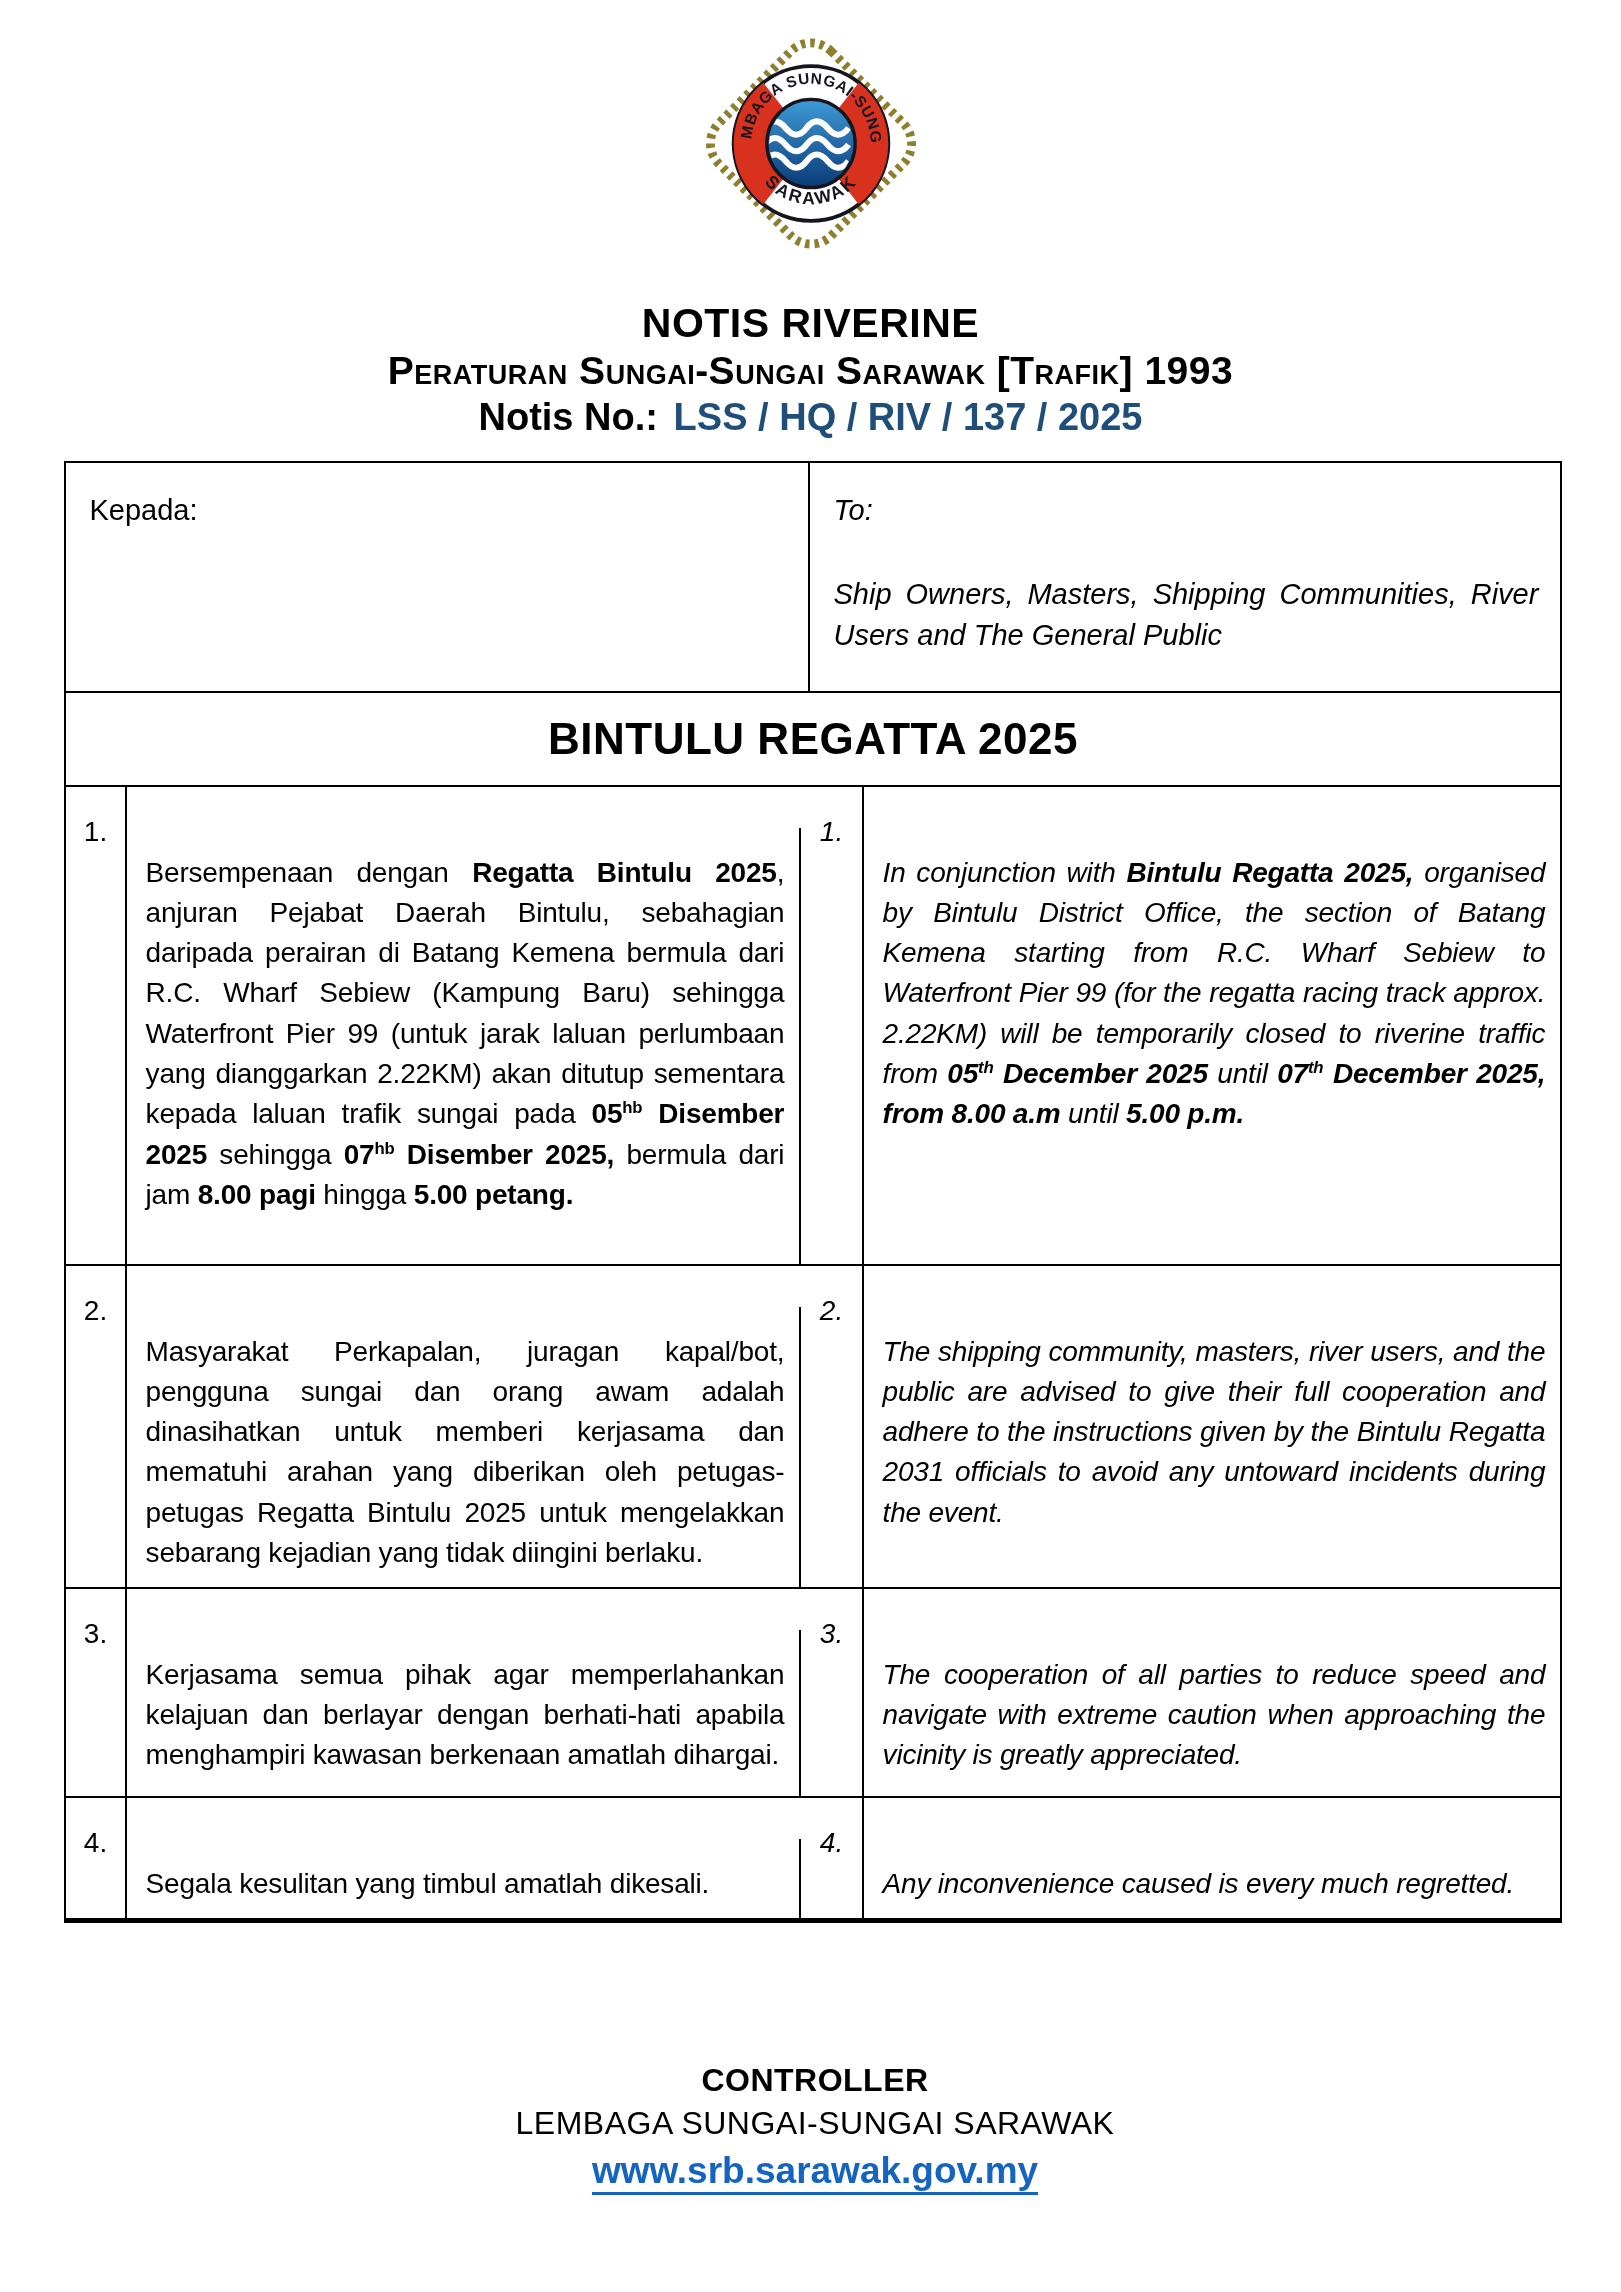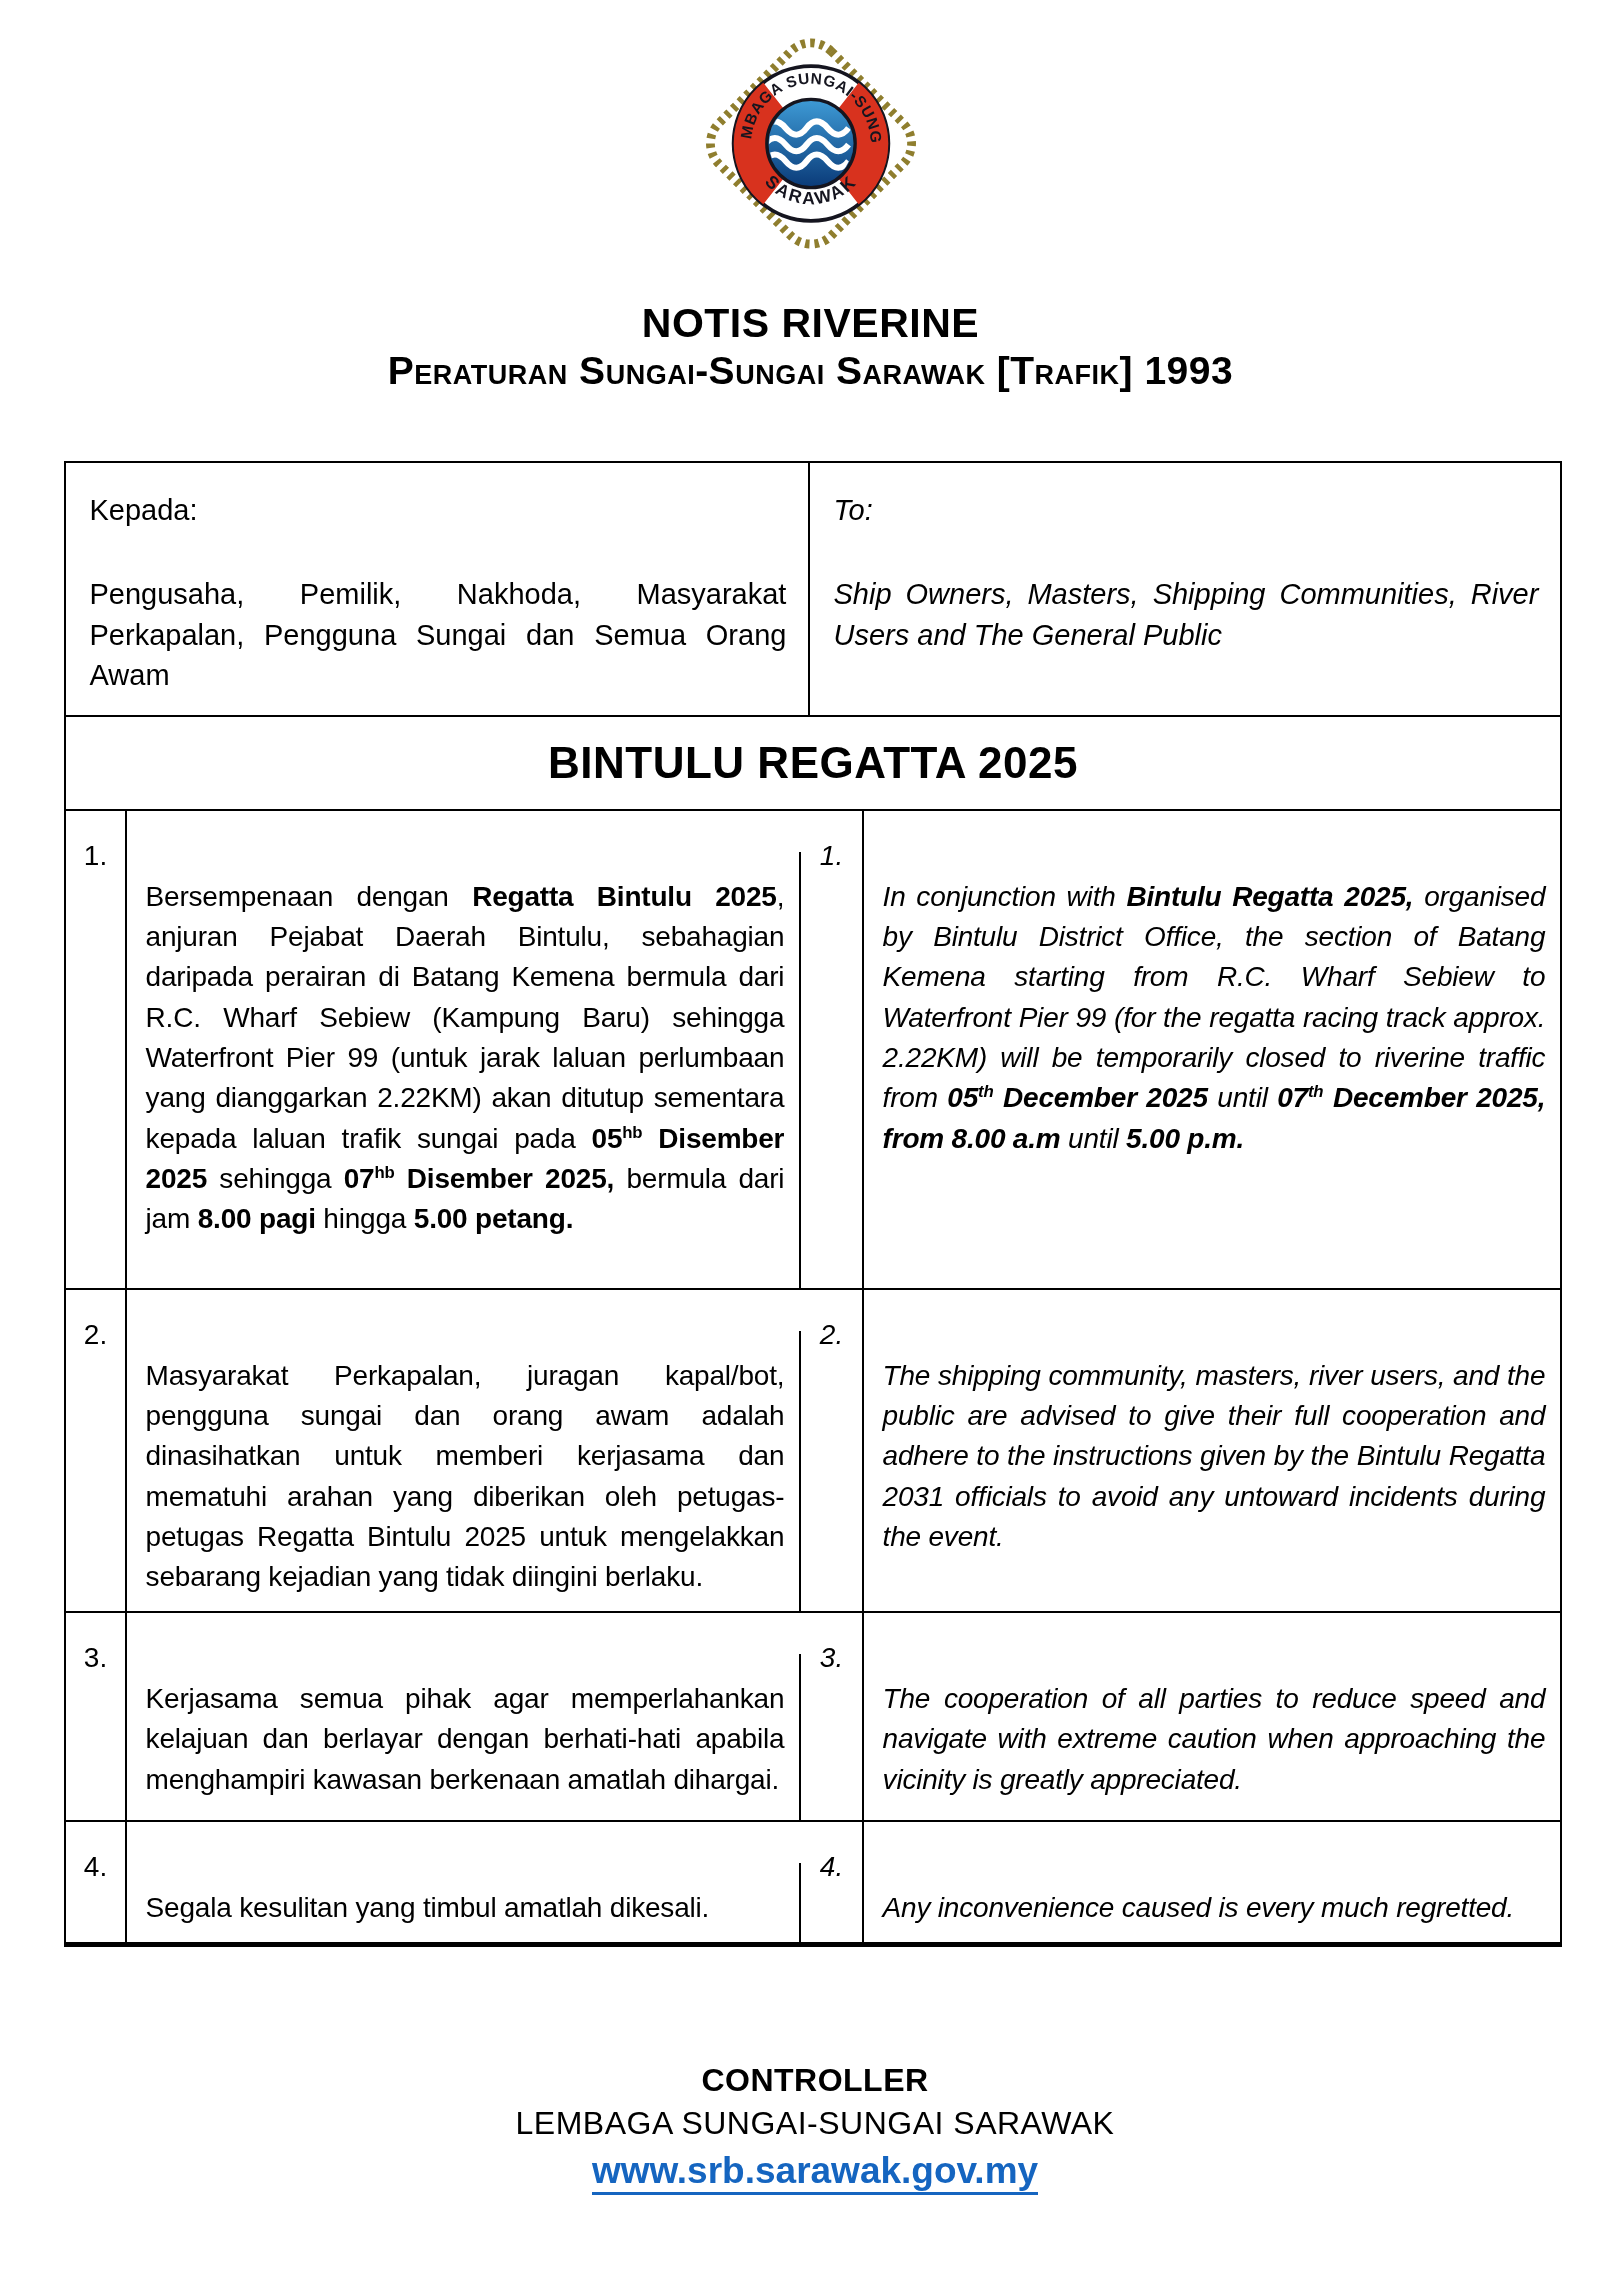--- a/index.html
+++ b/index.html
@@ -105,28 +105,30 @@
       </text>
       <text font-family="Liberation Sans, sans-serif" font-size="16" font-weight="bold" fill="#15151f" letter-spacing="2">
         <textPath href="#arcBottom" startOffset="50%" text-anchor="middle">SARAWAK</textPath>
       </text>
     </svg>
   </div>
 
   <div class="titles">
     <div class="title-main">NOTIS RIVERINE</div>
     <div class="title-sub">Peraturan Sungai-Sungai Sarawak [Trafik] 1993</div>
+    <div class="title-no">
+      <span>Notis No.:</span><span class="no-value" style="color:#1f4e79">LSS / HQ / RIV / 137 / 2025</span>
+    </div>
   </div>
 
   <div class="notice-table">
 
     <div class="row row-addressee">
       <div class="addr-cell malay">
         <div class="addr-label">Kepada:</div>
-        <div class="addr-body">Pengusaha, Pemilik, Nakhoda, Masyarakat Perkapalan, Pengguna Sungai dan Semua Orang Awam</div>
       </div>
       <div class="addr-cell english">
         <div class="addr-label">To:</div>
         <div class="addr-body">Ship Owners, Masters, Shipping Communities, River Users and The General Public</div>
       </div>
     </div>
 
     <div class="row row-banner">BINTULU REGATTA 2025</div>
 
     <div class="row row-item r1">

